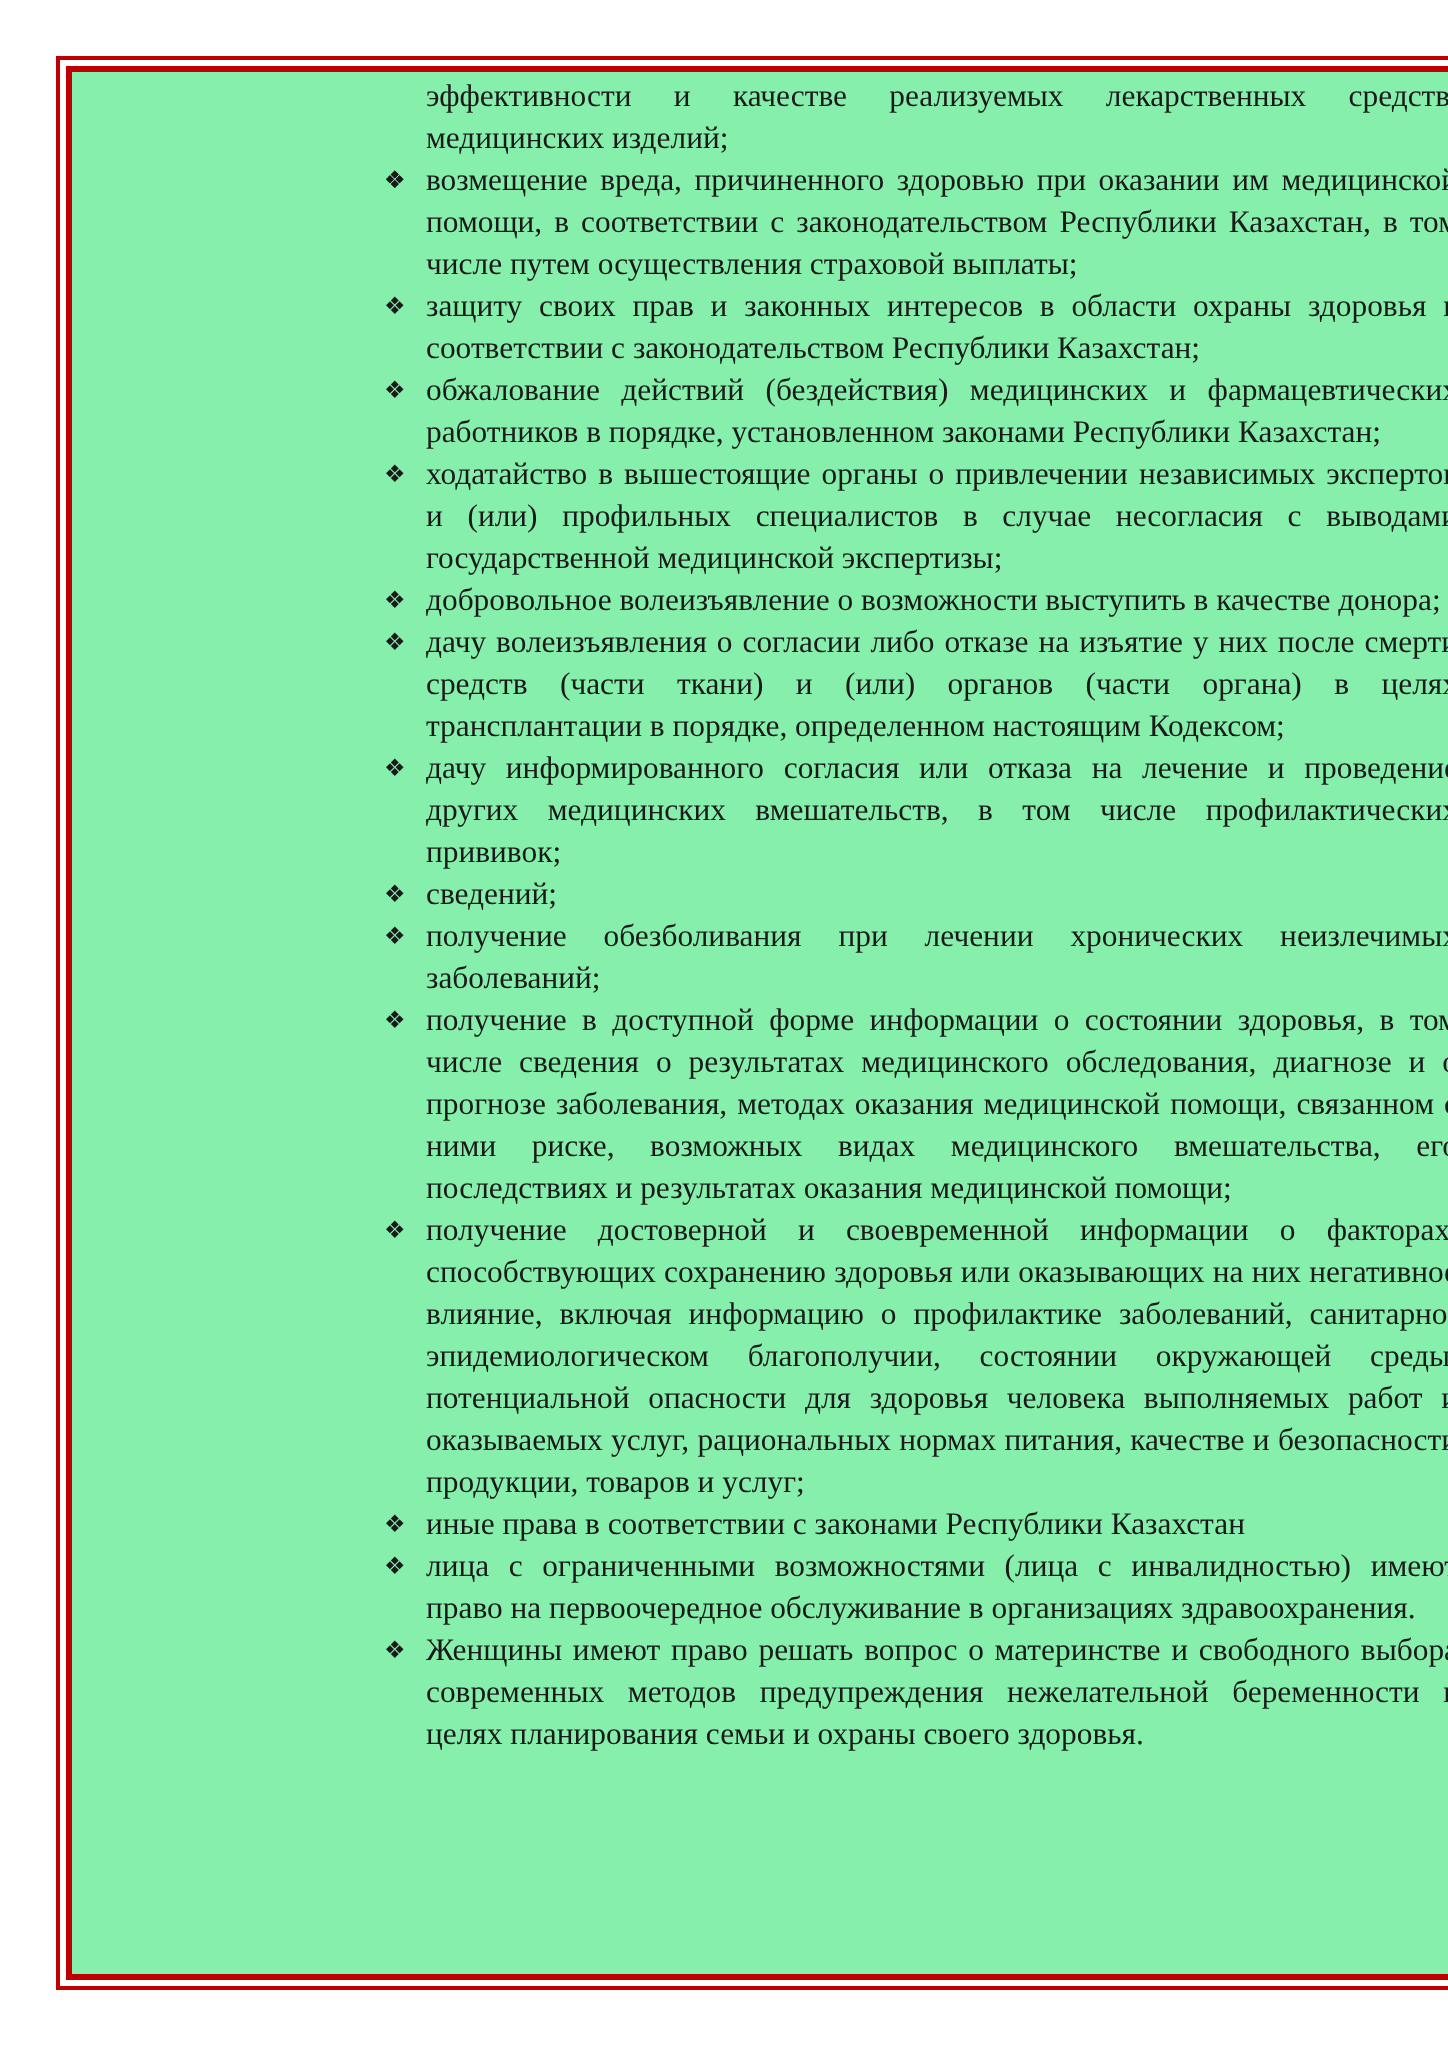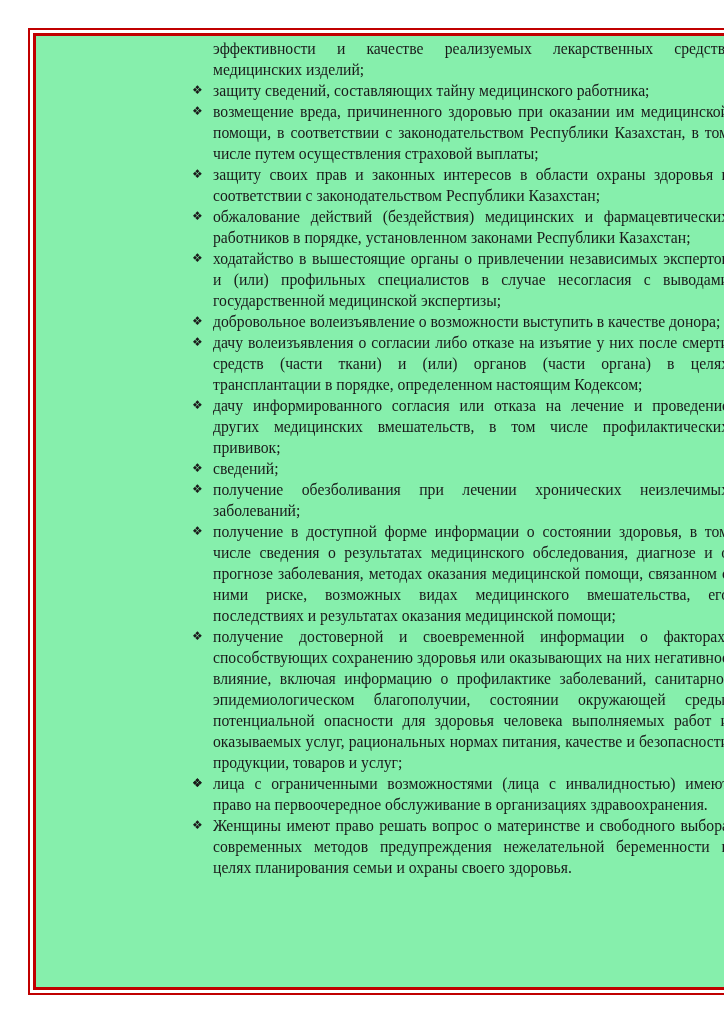--- a/index.html
+++ b/index.html
@@ -58,21 +58,20 @@
 
 <div class="page-frame">
   <div class="page-content">
     <div id="list-container">
         <div class="block continuation">
     
     <span class="block-text">эффективности и качестве реализуемых лекарственных средств, медицинских изделий;</span>
   </div>
         <div class="block bullet">
     <span class="bullet-marker">❖</span>
-    <span class="block-text">защиту сведений, составляющих тайну медицинского работника;</span>
   </div>
         <div class="block bullet">
     <span class="bullet-marker">❖</span>
     <span class="block-text">возмещение вреда, причиненного здоровью при оказании им медицинской помощи, в соответствии с законодательством Республики Казахстан, в том числе путем осуществления страховой выплаты;</span>
   </div>
         <div class="block bullet">
     <span class="bullet-marker">❖</span>
     <span class="block-text">защиту своих прав и законных интересов в области охраны здоровья в соответствии с законодательством Республики Казахстан;</span>
   </div>
         <div class="block bullet">
@@ -106,20 +105,21 @@
         <div class="block bullet">
     <span class="bullet-marker">❖</span>
     <span class="block-text">получение в доступной форме информации о состоянии здоровья, в том числе сведения о результатах медицинского обследования, диагнозе и о прогнозе заболевания, методах оказания медицинской помощи, связанном с ними риске, возможных видах медицинского вмешательства, его последствиях и результатах оказания медицинской помощи;</span>
   </div>
         <div class="block bullet">
     <span class="bullet-marker">❖</span>
     <span class="block-text">получение достоверной и своевременной информации о факторах, способствующих сохранению здоровья или оказывающих на них негативное влияние, включая информацию о профилактике заболеваний, санитарно-эпидемиологическом благополучии, состоянии окружающей среды, потенциальной опасности для здоровья человека выполняемых работ и оказываемых услуг, рациональных нормах питания, качестве и безопасности продукции, товаров и услуг;</span>
   </div>
         <div class="block bullet">
     <span class="bullet-marker">❖</span>
+    <span class="block-text">иные права в соответствии с законами Республики Казахстан</span>
   </div>
         <div class="block bullet">
     <span class="bullet-marker">❖</span>
     <span class="block-text">лица с ограниченными возможностями (лица с инвалидностью) имеют право на первоочередное обслуживание в организациях здравоохранения.</span>
   </div>
         <div class="block bullet">
     <span class="bullet-marker">❖</span>
     <span class="block-text">Женщины имеют право решать вопрос о материнстве и свободного выбора современных методов предупреждения нежелательной беременности в целях планирования семьи и охраны своего здоровья.</span>
   </div>
       </div>

